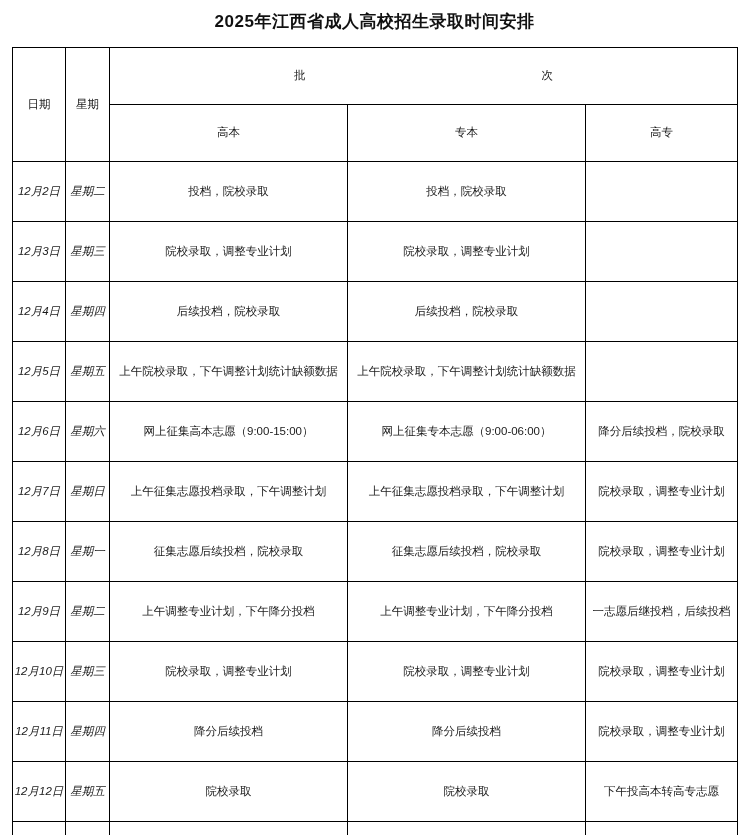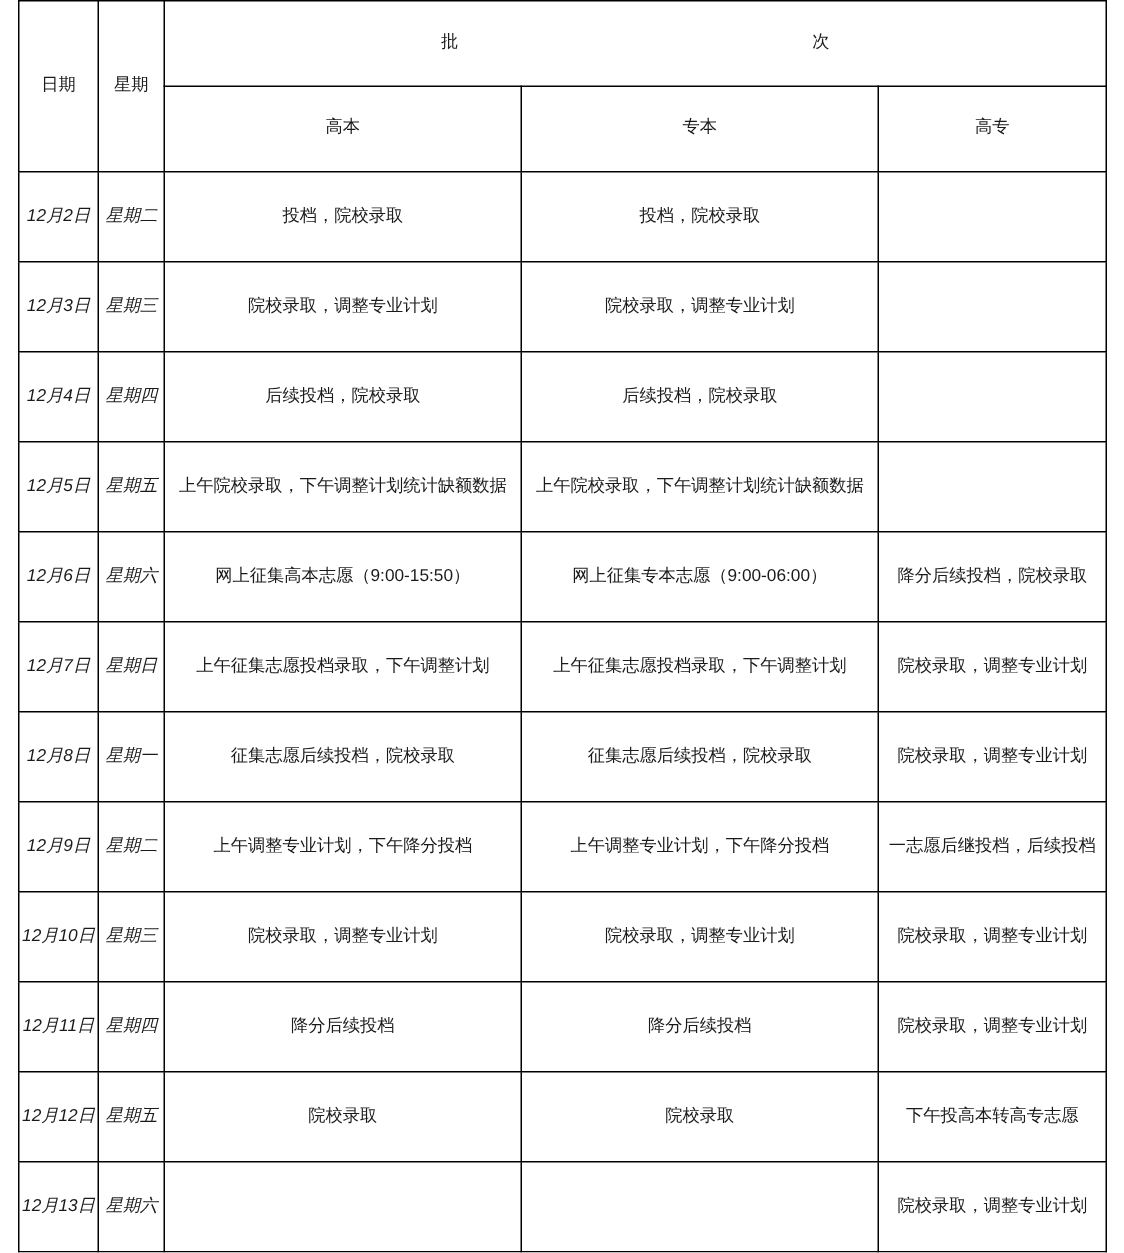--- a/index.html
+++ b/index.html
@@ -78,20 +78,21 @@
   .tight {
     font-size: 10.8px;
     white-space: nowrap;
   }
 </style>
 </head>
 <body>
 
 <div class="page">
 
+  <div class="doc-title">2025年江西省成人高校招生录取时间安排</div>
 
   <div class="table-wrap">
     <table class="schedule">
       <colgroup>
         <col class="col-date">
         <col class="col-week">
         <col class="col-a">
         <col class="col-b">
         <col class="col-c">
       </colgroup>
@@ -132,21 +133,21 @@
         <tr class="row-body">
           <td class="cell-date">12月5日</td>
           <td class="cell-week">星期五</td>
           <td class="tight">上午院校录取，下午调整计划统计缺额数据</td>
           <td class="tight">上午院校录取，下午调整计划统计缺额数据</td>
           <td></td>
         </tr>
         <tr class="row-body">
           <td class="cell-date">12月6日</td>
           <td class="cell-week">星期六</td>
-          <td>网上征集高本志愿（9:00-15:50）</td>
+          <td>网上征集高本志愿（9:00-15:00）</td>
           <td>网上征集专本志愿（9:00-06:00）</td>
           <td>降分后续投档，院校录取</td>
         </tr>
         <tr class="row-body">
           <td class="cell-date">12月7日</td>
           <td class="cell-week">星期日</td>
           <td>上午征集志愿投档录取，下午调整计划</td>
           <td>上午征集志愿投档录取，下午调整计划</td>
           <td>院校录取，调整专业计划</td>
         </tr>

